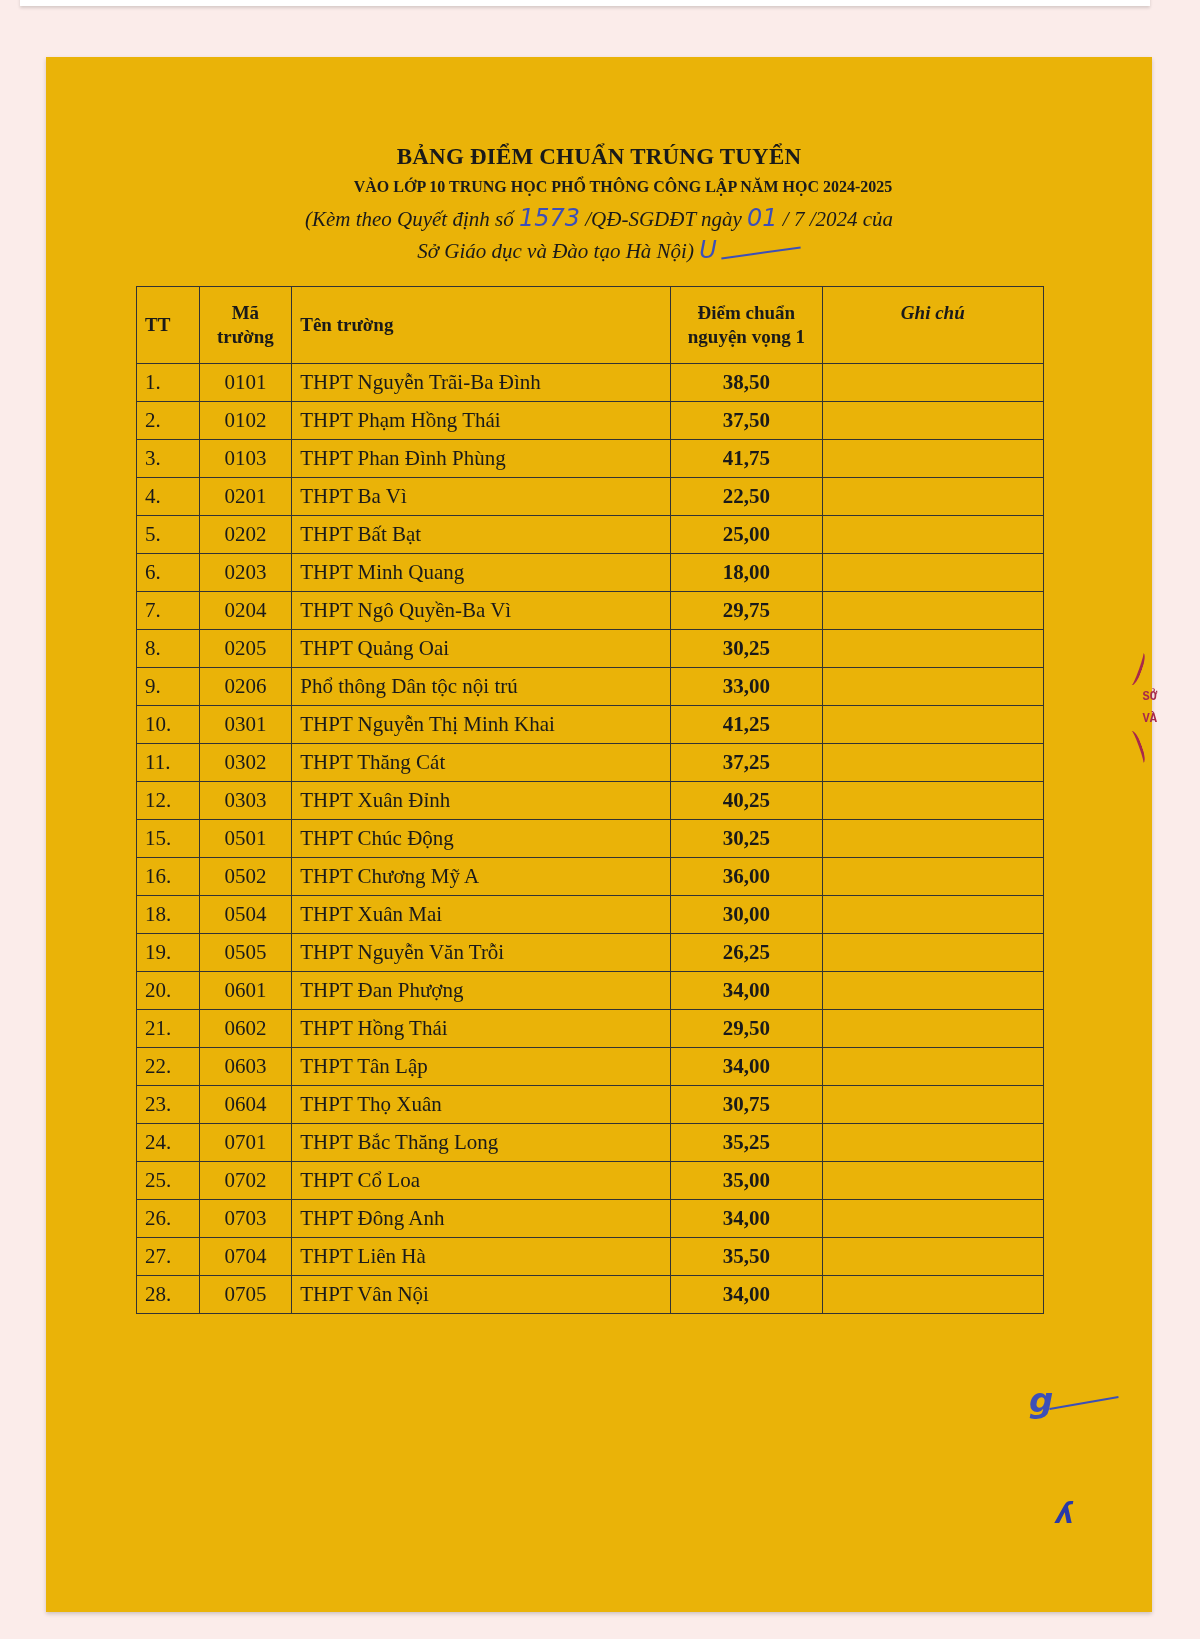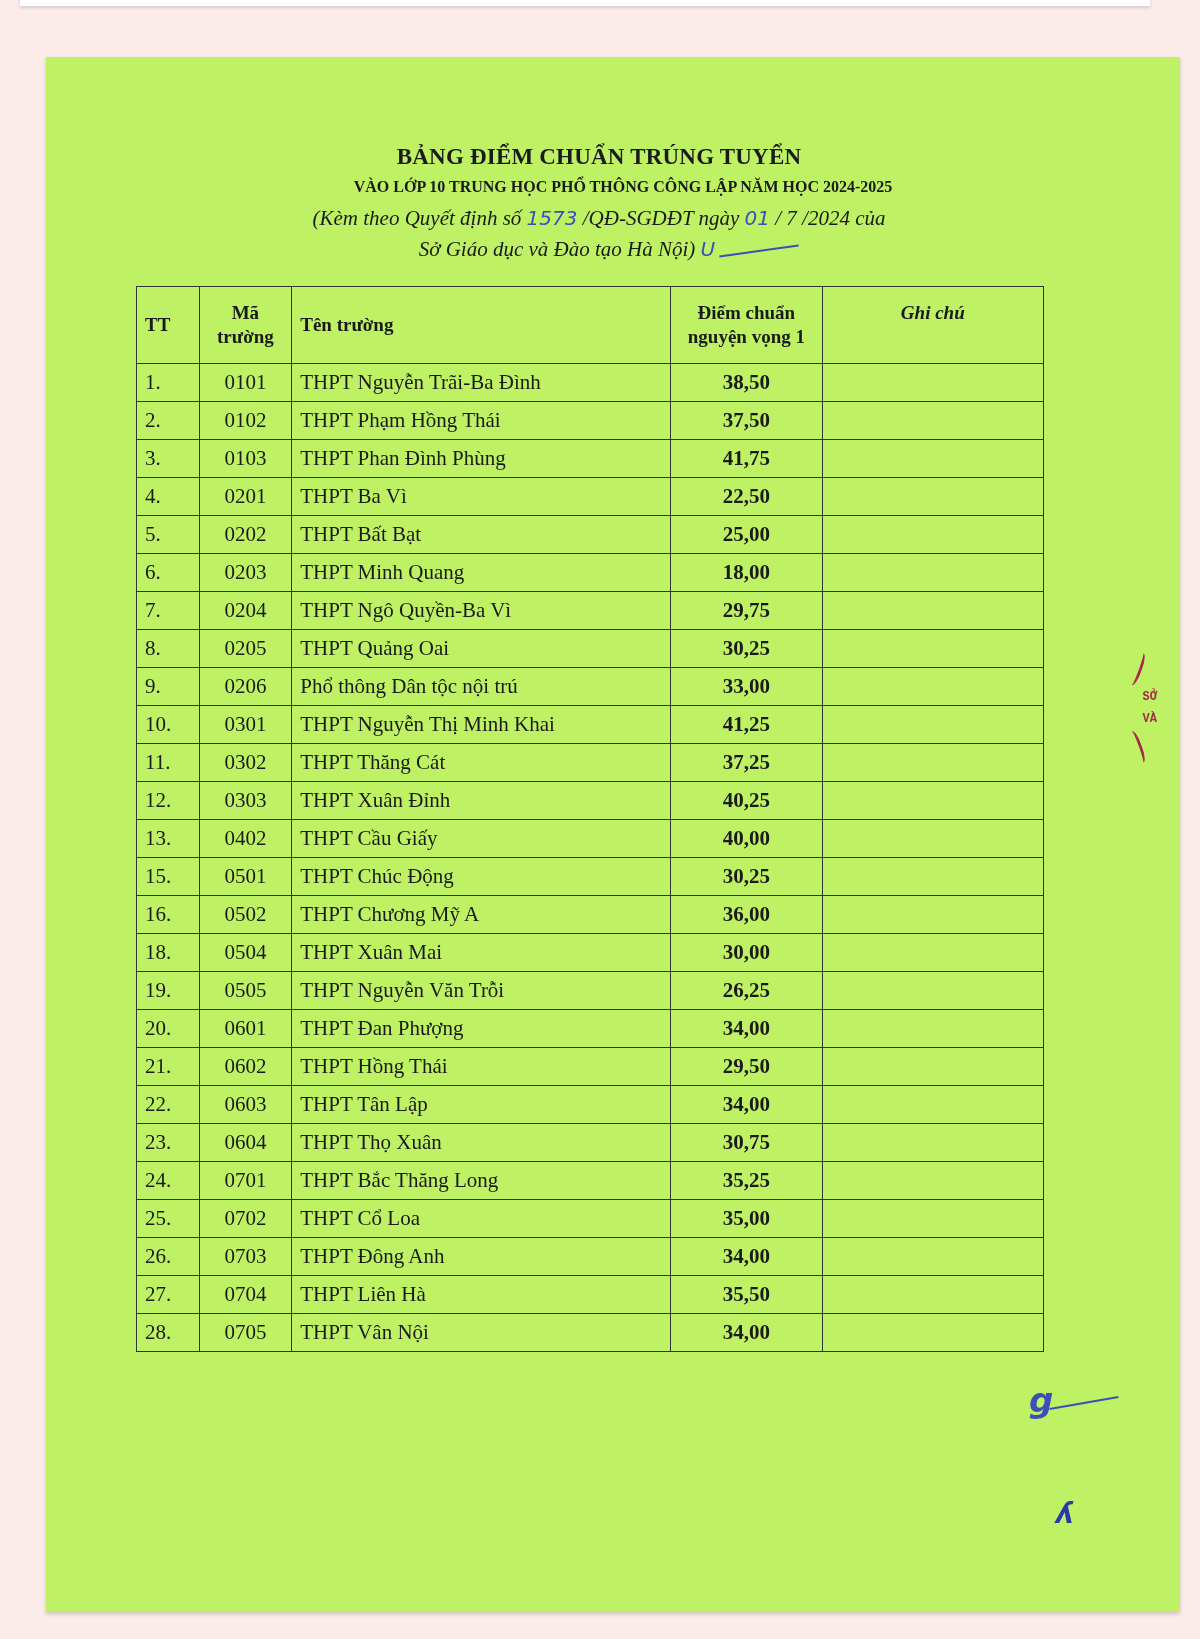--- a/index.html
+++ b/index.html
@@ -9,27 +9,27 @@
       position: relative; overflow: hidden;
       font-family: "Liberation Serif", "DejaVu Serif", serif;
       color: #1a1a1a;
     }
     .prev-page {
       position: absolute; left: 20px; top: -10px; width: 1130px; height: 16px;
       background: #ffffff; box-shadow: 0 2px 3px rgba(0,0,0,0.15);
     }
     .page {
       position: absolute; left: 46px; top: 57px; width: 1106px; height: 1555px;
-      background: #bef264; box-shadow: 0 2px 4px rgba(0,0,0,0.18); padding-left: 28px;
+      background: #eab308; box-shadow: 0 2px 4px rgba(0,0,0,0.18);
     }
     .title-block { position: absolute; left: 0; top: 85px; width: 1106px; text-align: center; }
     .title-1 { font-weight: bold; font-size: 23px; line-height: 30px; letter-spacing: 0.2px; }
     .title-2 { font-weight: bold; font-size: 16px; line-height: 30px; margin-left: 48px; }
     .subtitle { font-style: italic; font-size: 21px; line-height: 32px; }
-    .hand { color: #3c4fb8; font-family: "DejaVu Sans", sans-serif; font-style: italic; font-size: 20px; }
+    .hand { color: #3c4fb8; font-family: "DejaVu Sans", sans-serif; font-style: italic; font-size: 24px; }
     .subtitle-2 { font-style: italic; font-size: 21px; line-height: 30px; position: relative; margin-left: 20px; }
     .sig-line {
       display: inline-block; width: 80px; height: 2px; background: #3c4fb8;
       transform: rotate(-8deg); vertical-align: middle; margin-left: 4px;
     }
     table {
       position: absolute; left: 90px; top: 229px;
       border-collapse: collapse; width: 908px;
       font-size: 21px;
     }
@@ -165,27 +165,20 @@
           <td class="c-note"></td>
         </tr>
         <tr>
           <td class="c-tt">12.</td>
           <td class="c-code">0303</td>
           <td class="c-name">THPT Xuân Đỉnh</td>
           <td class="c-score">40,25</td>
           <td class="c-note"></td>
         </tr>
         <tr>
-          <td class="c-tt">13.</td>
-          <td class="c-code">0402</td>
-          <td class="c-name">THPT Cầu Giấy</td>
-          <td class="c-score">40,00</td>
-          <td class="c-note"></td>
-        </tr>
-        <tr>
           <td class="c-tt">15.</td>
           <td class="c-code">0501</td>
           <td class="c-name">THPT Chúc Động</td>
           <td class="c-score">30,25</td>
           <td class="c-note"></td>
         </tr>
         <tr>
           <td class="c-tt">16.</td>
           <td class="c-code">0502</td>
           <td class="c-name">THPT Chương Mỹ A</td>

